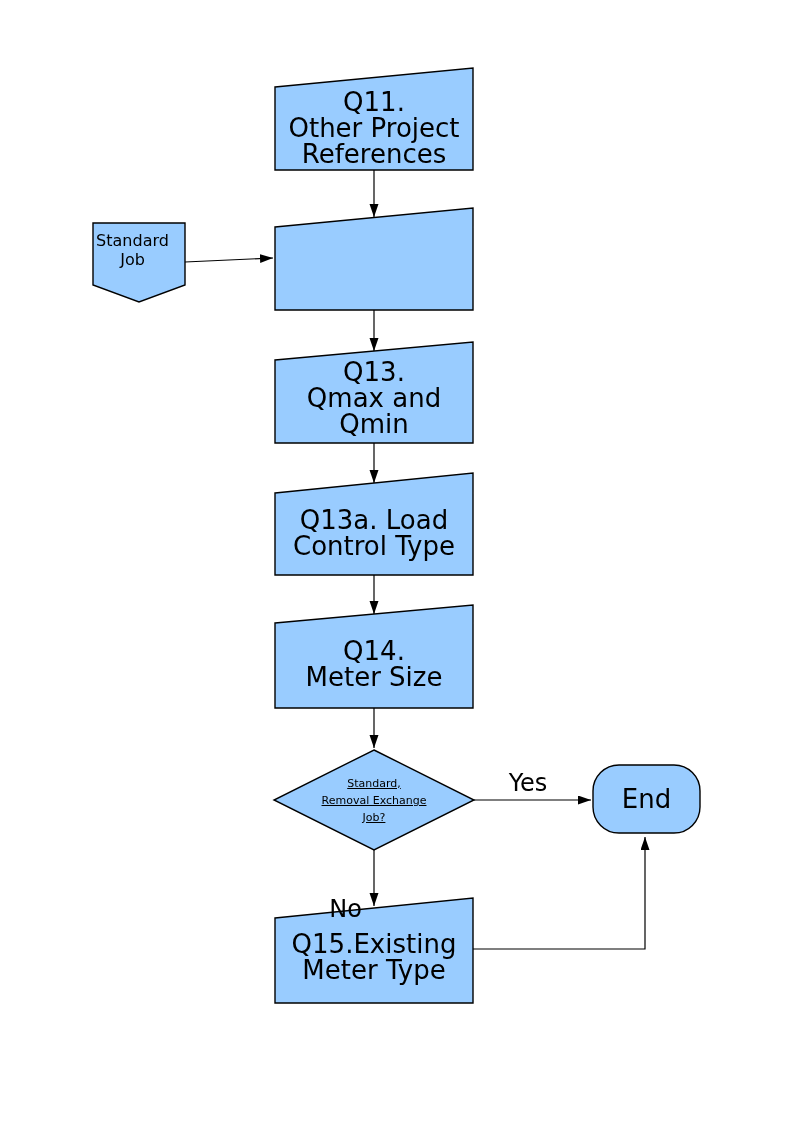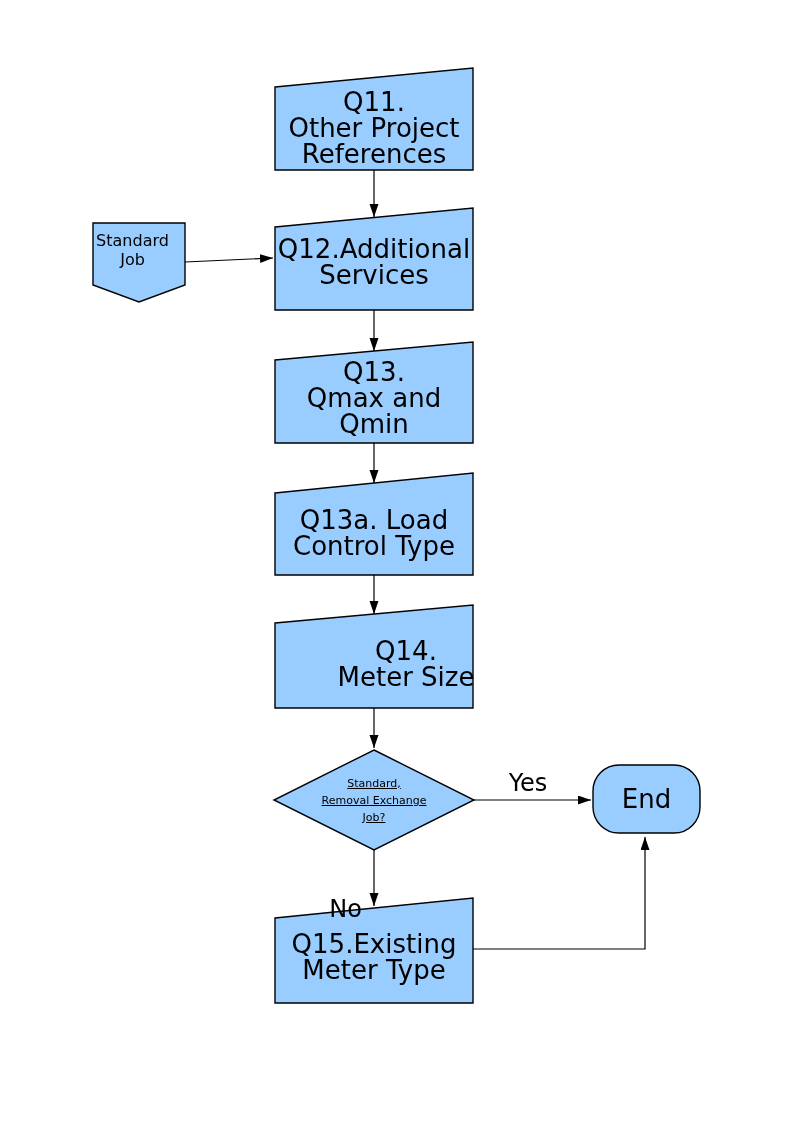--- a/index.html
+++ b/index.html
@@ -59,31 +59,29 @@
     <path class="shape" d="M275,918 L473,898 L473,1003 L275,1003 Z"></path>
   </svg>
 
   <div class="lbl node-lbl" style="left:275px; top:85px;  width:198px; height:85px;">Q11.
 Other Project
 References</div>
 
   <div class="lbl mid-lbl" style="left:93px;  top:220px; width:79px;  height:60px;">Standard
 Job</div>
 
-  <div class="lbl node-lbl" style="left:275px; top:216px; width:198px; height:92px;">Q12.Additional
-Services</div>
 
   <div class="lbl node-lbl" style="left:275px; top:352px; width:198px; height:92px;">Q13.
 Qmax and
 Qmin</div>
 
   <div class="lbl node-lbl" style="left:275px; top:488px; width:198px; height:90px;">Q13a. Load
 Control Type</div>
 
-  <div class="lbl node-lbl" style="left:275px; top:618px; width:198px; height:92px;padding-left:32px;">Q14.
+  <div class="lbl node-lbl" style="left:275px; top:618px; width:198px; height:92px;">Q14.
 Meter Size</div>
 
   <div class="lbl small-lbl" style="left:274px; top:755px; width:200px; height:90px;">Standard,
 Removal Exchange
 Job?</div>
 
   <div class="lbl node-lbl" style="left:593px; top:765px; width:107px; height:68px;">End</div>
 
   <div class="lbl node-lbl" style="left:275px; top:910px; width:198px; height:94px;">Q15.Existing
 Meter Type</div>

